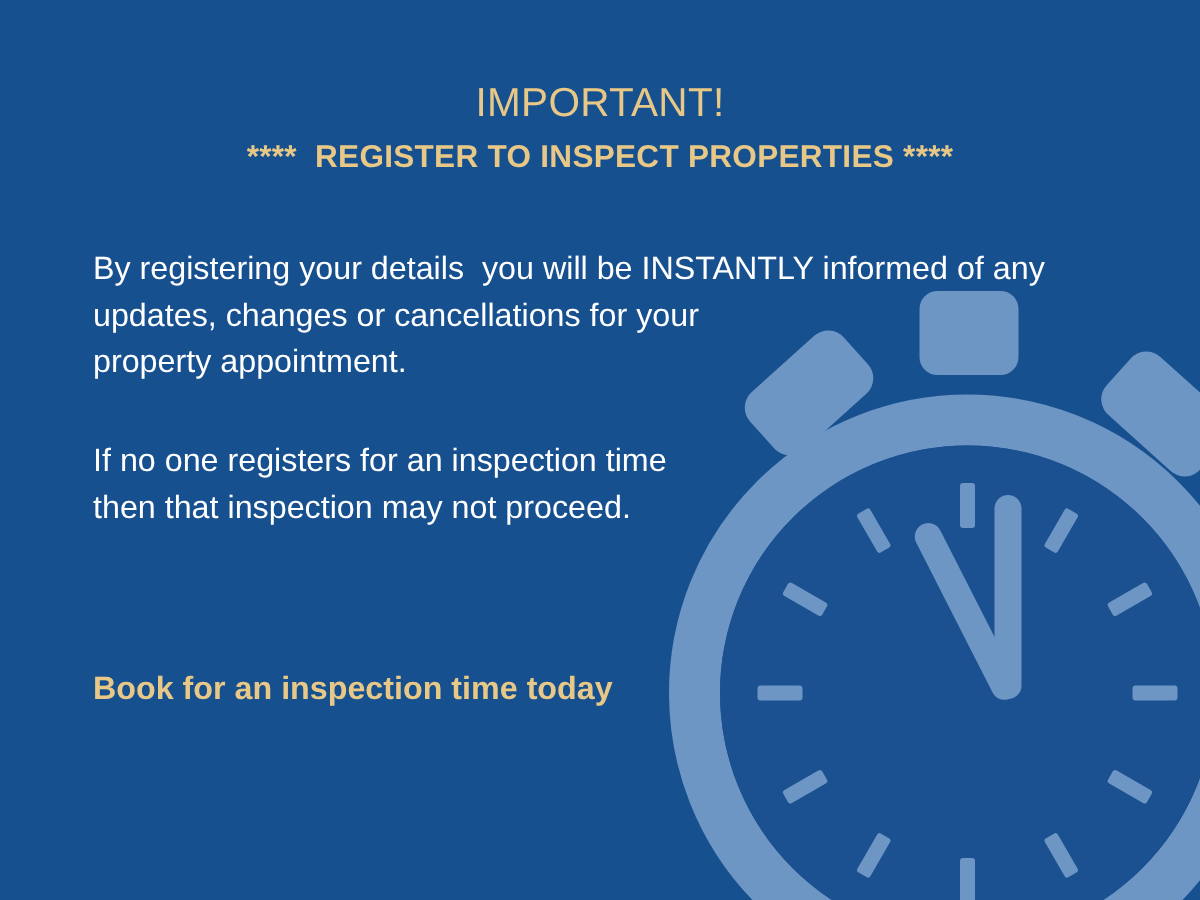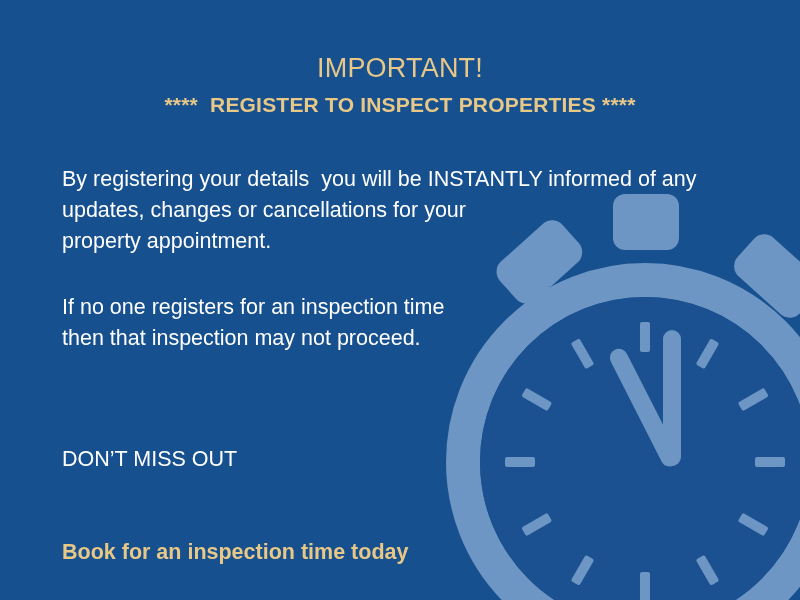--- a/index.html
+++ b/index.html
@@ -135,19 +135,18 @@
       <div class="title-line-2">****  REGISTER TO INSPECT PROPERTIES ****</div>
     </div>
 
     <div class="body-block" id="para-2">If no one registers for an inspection time
 then that inspection may not proceed.</div>
 
     <div class="body-block" id="para-1">By registering your details  you will be INSTANTLY informed of any updates, changes or cancellations for your
 property appointment.</div>
 
     <div class="body-block" id="cta">
-      <div class="cta-headline">DON’T MISS OUT</div>
       <div class="cta-action">Book for an inspection time today</div>
       
     </div>
 
   </div>
 </div>
 
 </body></html>

